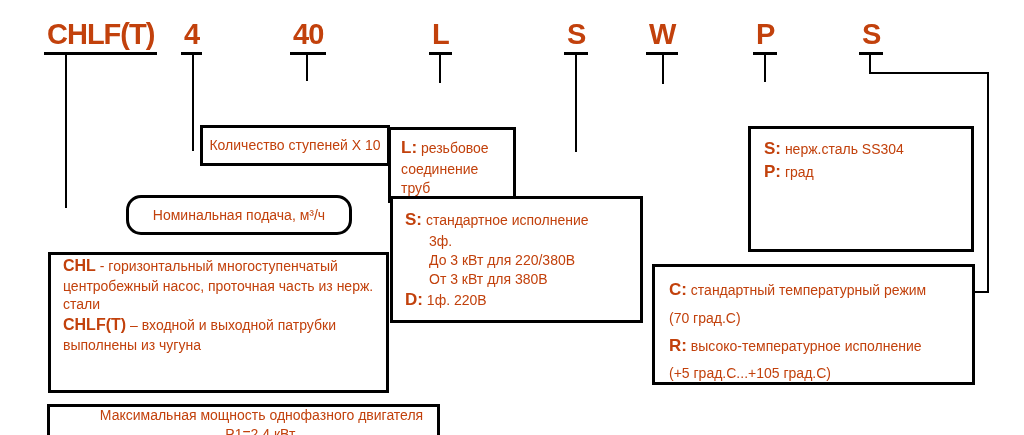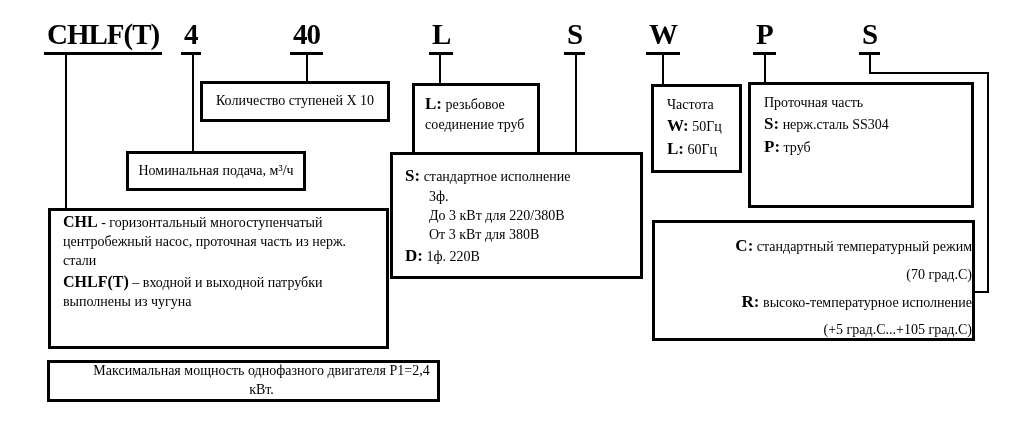--- a/index.html
+++ b/index.html
@@ -1,22 +1,22 @@
 <!DOCTYPE html>
 <html><head>
 <meta charset="utf-8">
 <style>
   html, body { margin: 0; padding: 0; background: #fff; }
   .canvas {
     position: relative;
     width: 1024px;
     height: 435px;
     background: #fff;
-    font-family: Liberation Serif, serif;
-    color: #000000;
+    font-family: Liberation Sans, sans-serif;
+    color: #c2410c;
     overflow: hidden;
   }
   
   .code {
     position: absolute;
     font-size: 29px;
     font-weight: bold;
     line-height: 1;
     border-bottom: 3px solid #000;
     padding: 0 3px 3px 3px;
@@ -31,20 +31,21 @@
   .vline { width: 2px; }
   .hline { height: 2px; }
   
   .box {
     position: absolute;
     border: 3px solid #000;
     background: #fff;
     box-sizing: border-box;
     font-size: 14px;
     line-height: 1.35;
+    margin-top: 44px;
   }
   .box.center {
     display: flex;
     align-items: center;
     justify-content: center;
     text-align: center;
   }
   .bcode {
     font-weight: bold;
     font-size: 17px;
@@ -78,53 +79,41 @@
   <div class="vline" style="left:764px; top:54px; height:28px;"></div>
   <div class="vline" style="left:869px; top:54px; height:20px;"></div>
   <div class="hline" style="left:869px; top:72px; width:120px;"></div>
   <div class="vline" style="left:987px; top:72px; height:221px;"></div>
   <div class="hline" style="left:975px; top:291px; width:14px;"></div>
 
   <div class="box center" style="left:200px; top:81px; width:190px; height:41px;">
     <span>Количество ступеней X 10</span>
   </div>
 
-  <div class="box" style="left:412px; top:83px; width:128px; height:76px; padding:7px 6px 0 10px;">
+  <div class="box" style="left:388px; top:83px; width:128px; height:76px; padding:7px 6px 0 10px;">
     <div class="opt">
       <span class="bcode">L:</span>
       <span>резьбовое</span>
     </div>
     <div>соединение труб</div>
   </div>
 
-  <div class="box" style="left:651px; top:84px; width:91px; height:89px; padding:9px 0 0 13px;">
-    <div>Частота</div>
-    <div class="opt">
-      <span class="bcode">W:</span>
-      <span>50Гц</span>
-    </div>
-    <div class="opt">
-      <span class="bcode">L:</span>
-      <span>60Гц</span>
-    </div>
-  </div>
 
   <div class="box" style="left:748px; top:82px; width:226px; height:126px; padding:9px 0 0 13px;">
-    <div>Проточная часть</div>
     <div class="opt">
       <span class="bcode">S:</span>
       <span>нерж.сталь SS304</span>
     </div>
     <div class="opt">
       <span class="bcode">P:</span>
-      <span>труб</span>
+      <span>град</span>
     </div>
   </div>
 
-  <div class="box center" style="left:126px; top:151px; width:180px; height:40px;">
+  <div class="box center" style="left:126px; top:151px; width:226px; height:40px;border-radius:15px;">
     <span>Номинальная подача, м³/ч</span>
   </div>
 
   <div class="box" style="left:390px; top:152px; width:253px; height:127px; padding:10px 0 0 12px;">
     <div class="opt">
       <span class="bcode">S:</span>
       <span>стандартное исполнение</span>
     </div>
     <div class="opt indent">3ф.</div>
     <div class="opt indent">До 3 кВт для 220/380В</div>
@@ -137,21 +126,21 @@
 
   <div class="box" style="left:48px; top:208px; width:341px; height:141px; padding:0 10px 0 12px;">
     <div class="pt-item">
       <span class="bcode">CHL</span><span> - горизонтальный многоступенчатый центробежный насос, проточная часть из нерж. стали</span>
     </div>
     <div class="pt-item">
       <span class="bcode">CHLF(T)</span><span> – входной и выходной патрубки выполнены из чугуна</span>
     </div>
   </div>
 
-  <div class="box" style="left:652px; top:220px; width:323px; height:121px; padding:8px 0 0 14px;text-align:right;">
+  <div class="box" style="left:652px; top:220px; width:323px; height:121px; padding:8px 0 0 14px;">
     <div class="tline">
       <span class="bcode">C:</span>
       <span>стандартный температурный режим</span>
     </div>
     <div class="tline">(70 град.С)</div>
     <div class="tline">
       <span class="bcode">R:</span>
       <span>высоко-температурное исполнение</span>
     </div>
     <div class="tline">(+5 град.С...+105 град.С)</div>

